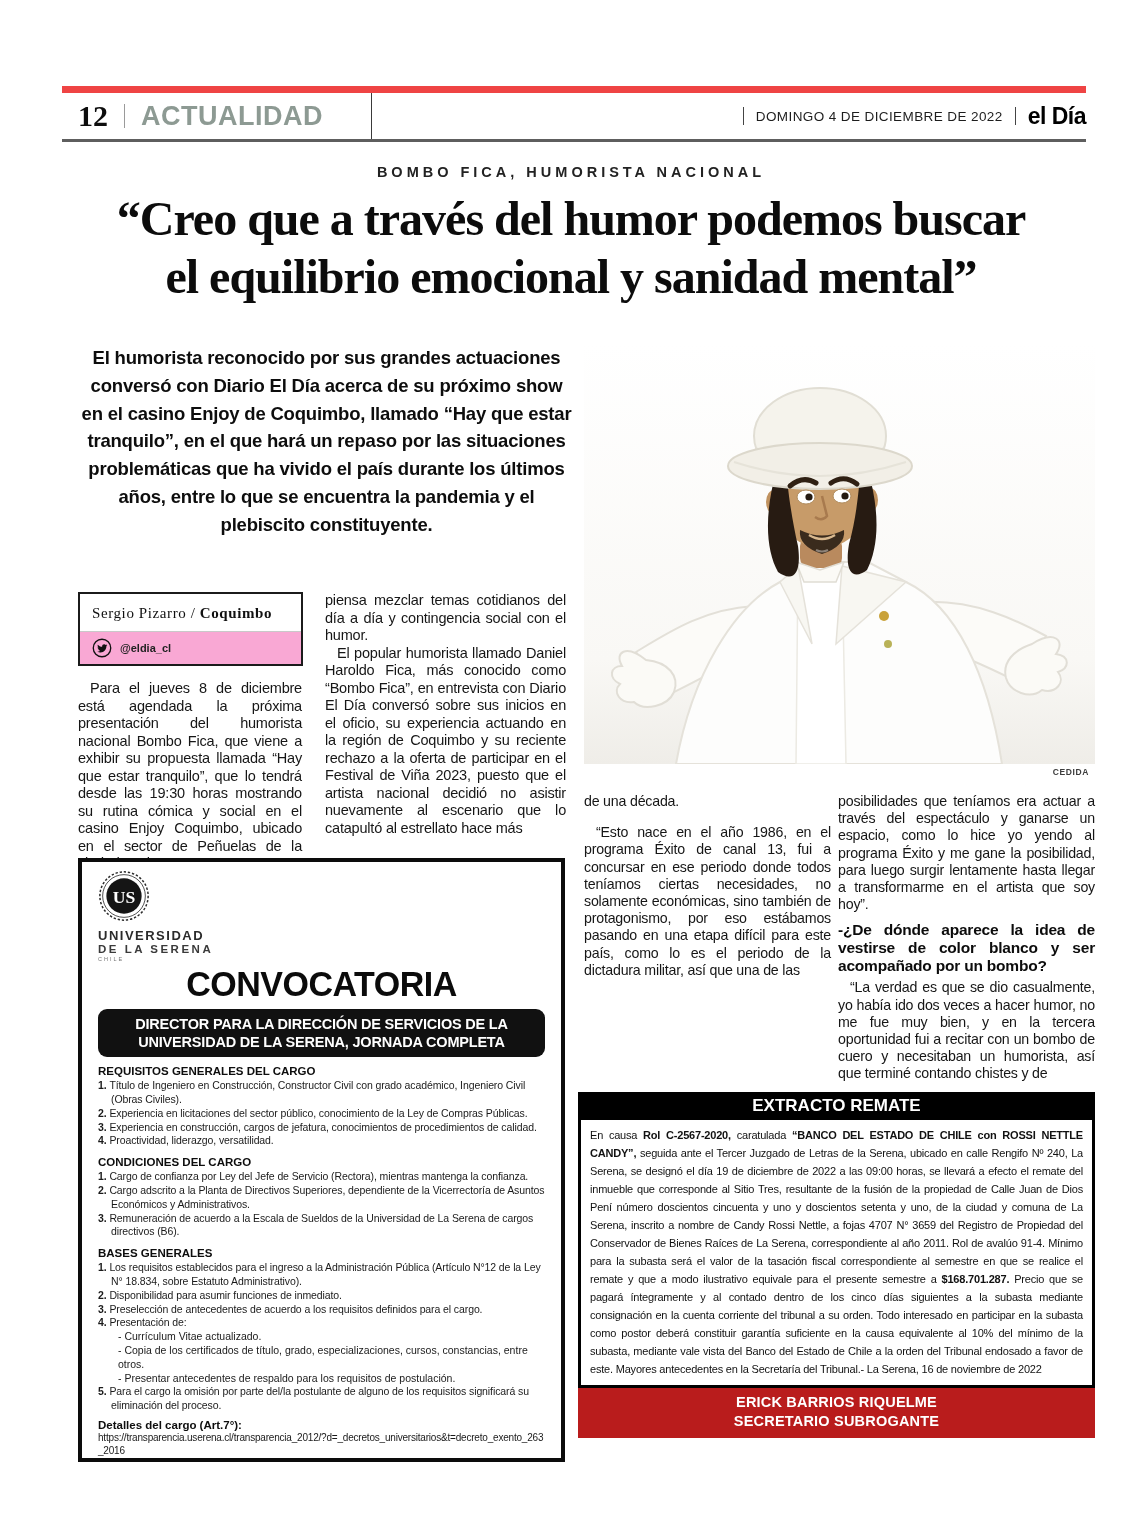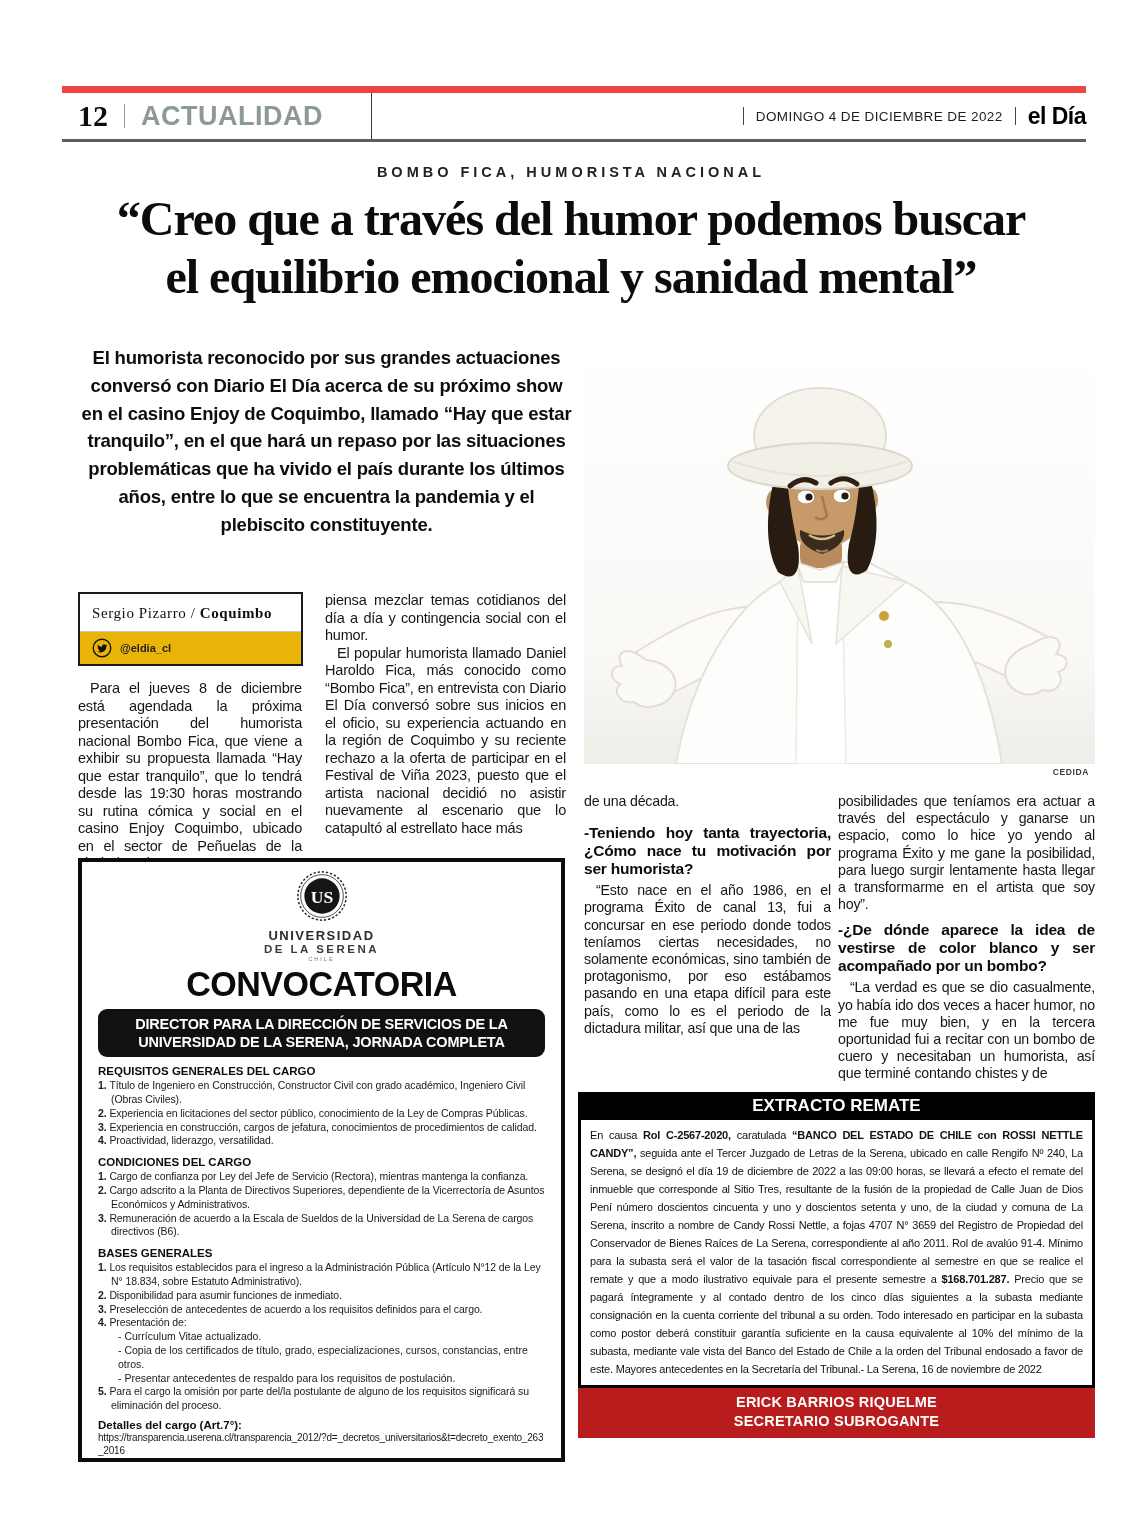--- a/index.html
+++ b/index.html
@@ -30,38 +30,38 @@
 
   
   .photo{position:absolute;left:584px;top:344px;width:511px;height:420px;background:#faf9f6;}
   .credit{position:absolute;left:584px;top:767px;width:505px;text-align:right;
           font-size:8.5px;font-weight:700;letter-spacing:.6px;color:#3c3c3c;}
 
   
   .byline{position:absolute;left:78px;top:592px;width:221px;border:2px solid #1b1b1b;background:#fff;}
   .by-name{padding:11px 12px 9px;font-family:"Liberation Serif",serif;font-size:15px;letter-spacing:.6px;color:#111;}
   .by-name b{font-weight:700;}
-  .by-strip{background:#eab308;border-top:1px solid #c9c9c9;padding:6px 12px;display:flex;align-items:center;gap:8px;height:20px;}
+  .by-strip{background:#f9a8d4;border-top:1px solid #c9c9c9;padding:6px 12px;display:flex;align-items:center;gap:8px;height:20px;}
   .handle{font-size:11px;font-weight:700;color:#222;}
 
   
   .col{position:absolute;font-size:14.5px;line-height:17.5px;text-align:justify;color:#161616;letter-spacing:-.2px;}
   .c1{left:78px;top:680px;width:224px;}
   .c2{left:325px;top:592px;width:241px;}
   .c3{left:584px;top:793px;width:247px;font-size:14.2px;line-height:17.2px;}
   .c4{left:838px;top:793px;width:257px;font-size:14.2px;line-height:17.2px;}
   .ind{text-indent:12px;}
   .subhead{font-weight:800;font-size:16.5px;letter-spacing:-.2px;margin:14px 0 0;color:#0d0d0d;}
   .q{font-weight:700;font-size:15.5px;line-height:18px;margin-top:8px;letter-spacing:-.2px;color:#0c0c0c;}
   .ans{margin-top:4px;}
 
   
   .ad{position:absolute;left:78px;top:858px;width:487px;height:604px;border:4px solid #0c0c0c;
       box-sizing:border-box;padding:8px 16px 6px;overflow:hidden;background:#fff;}
-  .ad-logo{text-align:center;}
+  .ad-logo{}
   .ad-uni1{font-weight:800;font-size:13px;letter-spacing:1.5px;color:#2b2b2b;margin-top:2px;}
   .ad-uni2{font-weight:700;font-size:11.5px;letter-spacing:2.5px;color:#3a3a3a;}
   .ad-uni3{font-size:5.5px;letter-spacing:2px;color:#777;margin-top:1px;}
   .ad-title{text-align:center;font-weight:900;font-size:34px;letter-spacing:-.5px;color:#0b0b0b;
             transform:scaleY(1.05);margin:2px 0 6px;}
   .ad-pos{background:#111;color:#fff;border-radius:9px;padding:6px 10px;text-align:center;
           font-weight:700;font-size:14.5px;line-height:1.25;letter-spacing:-.2px;}
   .ad-h{font-weight:800;font-size:11.5px;margin:8px 0 2px;color:#0d0d0d;}
   .ad-h.tight{margin-top:6px;margin-bottom:0;}
   .ad-item{font-size:10.5px;line-height:13.8px;padding-left:13px;text-indent:-13px;color:#1a1a1a;letter-spacing:-.1px;}
@@ -169,21 +169,20 @@
   </div>
 
   <div class="col c1 ind">Para el jueves 8 de diciembre está agendada la próxima presentación del humorista nacional Bombo Fica, que viene a exhibir su propuesta llamada “Hay que estar tranquilo”, que lo tendrá desde las 19:30 horas mostrando su rutina cómica y social en el casino Enjoy Coquimbo, ubicado en el sector de Peñuelas de la ciudad, en la que</div>
   <div class="col c2">
     <div>piensa mezclar temas cotidianos del día a día y contingencia social con el humor.</div>
     <div class="ind">El popular humorista llamado Daniel Haroldo Fica, más conocido como “Bombo Fica”, en entrevista con Diario El Día conversó sobre sus inicios en el oficio, su experiencia actuando en la región de Coquimbo y su reciente rechazo a la oferta de participar en el Festival de Viña 2023, puesto que el artista nacional decidió no asistir nuevamente al escenario que lo catapultó al estrellato hace más</div>
   </div>
   <div class="col c3">
     <div>de una década.</div>
     <div class="subhead"></div>
-    <div class="q">-Teniendo hoy tanta trayectoria, ¿Cómo nace tu motivación por ser humorista?</div>
     <div class="ans ind">“Esto nace en el año 1986, en el programa Éxito de canal 13, fui a concursar en ese periodo donde todos teníamos ciertas necesidades, no solamente económicas, sino también de protagonismo, por eso estábamos pasando en una etapa difícil para este país, como lo es el periodo de la dictadura militar, así que una de las</div>
   </div>
   <div class="col c4">
     <div>posibilidades que teníamos era actuar a través del espectáculo y ganarse un espacio, como lo hice yo yendo al programa Éxito y me gane la posibilidad, para luego surgir lentamente hasta llegar a transformarme en el artista que soy hoy”.</div>
     <div class="q">-¿De dónde aparece la idea de vestirse de color blanco y ser acompañado por un bombo?</div>
     <div class="ans ind">“La verdad es que se dio casualmente, yo había ido dos veces a hacer humor, no me fue muy bien, y en la tercera oportunidad fui a recitar con un bombo de cuero y necesitaban un humorista, así que terminé contando chistes y de</div>
   </div>
 
   <div class="ad">
     <div class="ad-logo">

